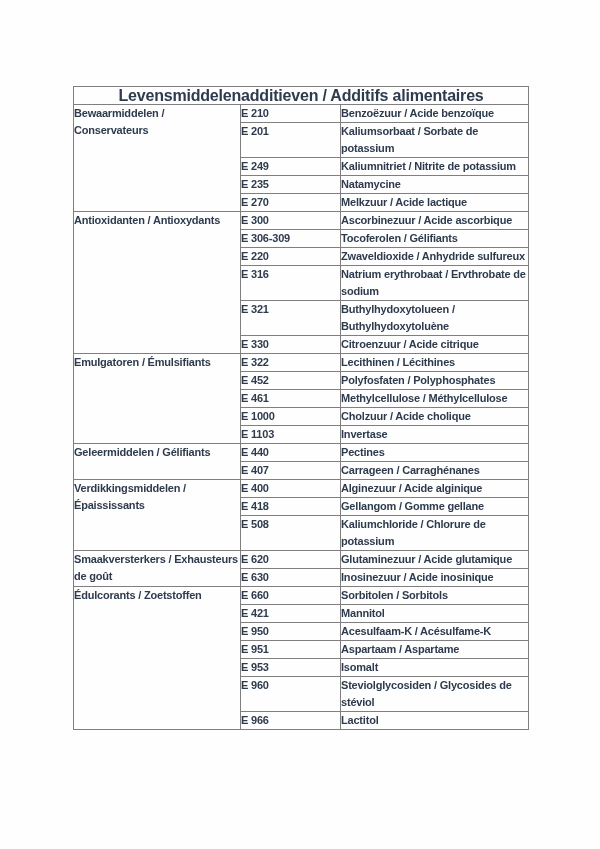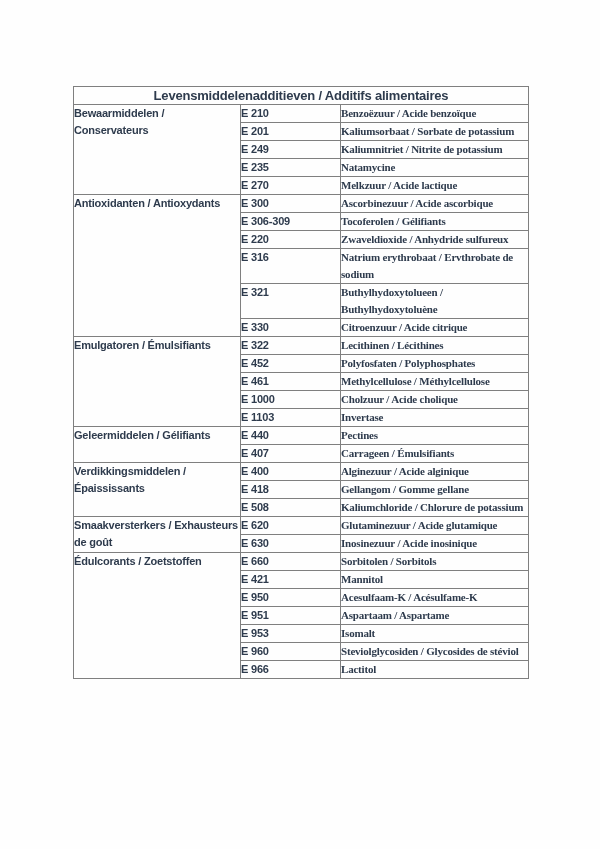--- a/index.html
+++ b/index.html
@@ -29,34 +29,33 @@
     letter-spacing: -0.2px;
     line-height: 17px;
   }
   table.additives td, table.additives th {
     border: 1px solid #7f7f7f;
     vertical-align: top;
     padding: 0;
   }
   th.title-cell {
     text-align: center;
-    font-size: 13px;
+    font-size: 16px;
     height: 16px;
     padding: 0 2px;
   }
   td.cat {
     padding: 0 7px 0 5px;
   }
   td.code {
     padding: 0 2px 0 5px;
     margin-left: 28px;
   }
   td.name {
     padding: 0 1px 0 3px;
-    font-family: Liberation Serif, serif;
   }
 </style>
 </head>
 <body>
 
 <div class="page">
   <table class="additives">
     <colgroup>
       <col style="width:167px">
       <col style="width:100px">
@@ -135,21 +134,21 @@
           <td class="code">E 1103</td>
           <td class="name">Invertase</td>
         </tr>
         <tr>
           <td class="cat" rowspan="2">Geleermiddelen / Gélifiants</td>
           <td class="code">E 440</td>
           <td class="name">Pectines</td>
         </tr>
         <tr>
           <td class="code">E 407</td>
-          <td class="name">Carrageen / Émulsifiants</td>
+          <td class="name">Carrageen / Carraghénanes</td>
         </tr>
         <tr>
           <td class="cat" rowspan="3">Verdikkingsmiddelen / Épaississants</td>
           <td class="code">E 400</td>
           <td class="name">Alginezuur / Acide alginique</td>
         </tr>
         <tr>
           <td class="code">E 418</td>
           <td class="name">Gellangom / Gomme gellane</td>
         </tr>

